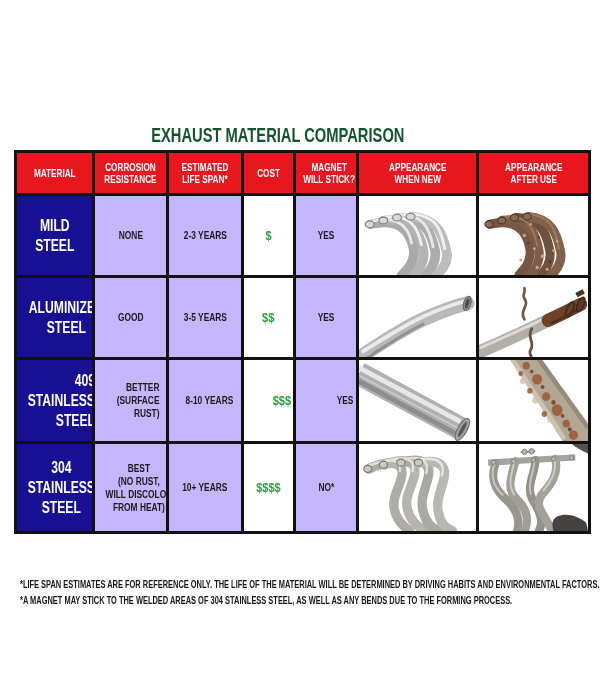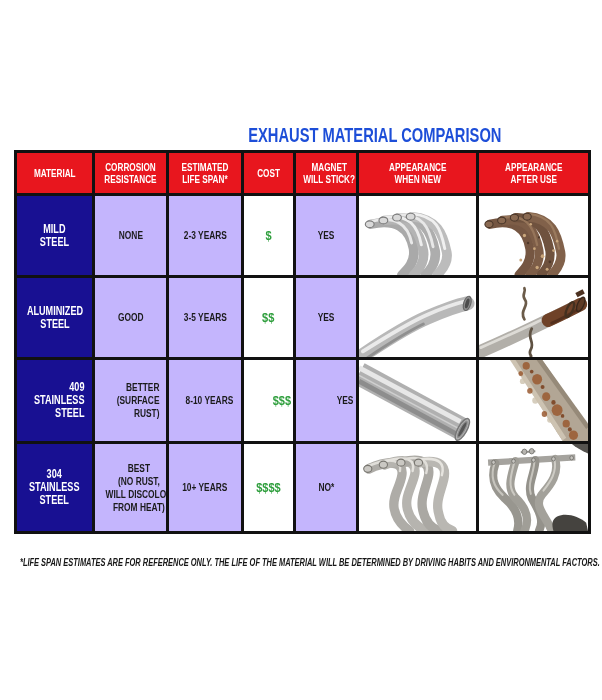--- a/index.html
+++ b/index.html
@@ -1,38 +1,38 @@
 <!DOCTYPE html>
 <html style="--header-red: #E8161E; --material-blue: #181092; --cost-green: #2E9E3C; --border-black: #111111; --header-text-white: #FFFFFF; --body-text-black: #1B1B1B;"><head>
 <meta charset="utf-8">
 <style>
   html,body{margin:0;padding:0;background:#ffffff;}
   body{width:602px;height:700px;overflow:hidden;font-family:"Liberation Sans",sans-serif;}
   .page{position:relative;width:602px;height:700px;background:#fff;}
   .cz{display:inline-block;white-space:pre;transform-origin:center center;}
-  .title{position:absolute;top:124px;left:0;width:556px;text-align:right;
-         font-size:21px;font-weight:bold;color:#1d4ed8;line-height:22px;}
+  .title{position:absolute;top:124px;left:0;width:556px;text-align:center;
+         font-size:21px;font-weight:bold;color:#14532d;line-height:22px;}
   .title .cz{transform:scaleX(0.70);}
   table.cmp{position:absolute;top:150px;left:14px;width:574px;
             border-collapse:collapse;table-layout:fixed;}
   table.cmp th, table.cmp td{border:3px solid var(--border-black,#111111);
             text-align:center;vertical-align:middle;padding:0;overflow:hidden;}
   table.cmp th{background:var(--header-red,#E8161E);color:#fff;
             font-size:10.5px;font-weight:bold;height:40px;line-height:12px;}
   th .cz{transform:scaleX(0.78);}
   td.mat{background:var(--material-blue,#181092);color:#fff;
-         font-size:12px;font-weight:bold;line-height:13px;}
+         font-size:16px;font-weight:bold;line-height:20px;}
   td.txt{font-size:11px;font-weight:bold;color:#1b1b1b;line-height:13px;background:#c4b5fd;}
   td .cz{transform:scaleX(0.76);}
   td.cost{color:var(--cost-green,#2E9E3C);font-size:13px;font-weight:bold;background:#fff;}
   td.cost .cz{transform:scaleX(0.85);}
   td.imgcell{background:#fff;padding:0;}
   td.imgcell svg{display:block;width:100%;}
   tr.r1 td{height:79px;} tr.r2 td{height:79px;} tr.r3 td{height:81px;text-align:right;} tr.r4 td{height:87px;}
-  .footnotes{position:absolute;top:555px;left:20px;width:578px;font-style:italic;}
+  .footnotes{position:absolute;top:577px;left:20px;width:578px;}
   .fn{font-size:10px;font-weight:bold;color:#171717;line-height:15.5px;}
   .fn .cz{transform:scaleX(0.745);transform-origin:left center;}
 </style>
 </head>
 <body>
 
 <div class="page">
 
   <div class="title"><span class="cz">EXHAUST MATERIAL COMPARISON</span></div>
 
@@ -278,15 +278,16 @@
             <path d="M86,70 C96,66 110,70 118,76 L120,84 L82,84 C80,78 80,73 86,70 Z" fill="#45433f"></path>
           </svg>
         </td>
       </tr>
 
     </tbody>
   </table>
 
   <div class="footnotes">
     <div class="fn"><span class="cz">*LIFE SPAN ESTIMATES ARE FOR REFERENCE ONLY. THE LIFE OF THE MATERIAL WILL BE DETERMINED BY DRIVING HABITS AND ENVIRONMENTAL FACTORS.</span></div>
+    <div class="fn"><span class="cz">*A MAGNET MAY STICK TO THE WELDED AREAS OF 304 STAINLESS STEEL, AS WELL AS ANY BENDS DUE TO THE FORMING PROCESS.</span></div>
   </div>
 
 </div>
 
 </body></html>

